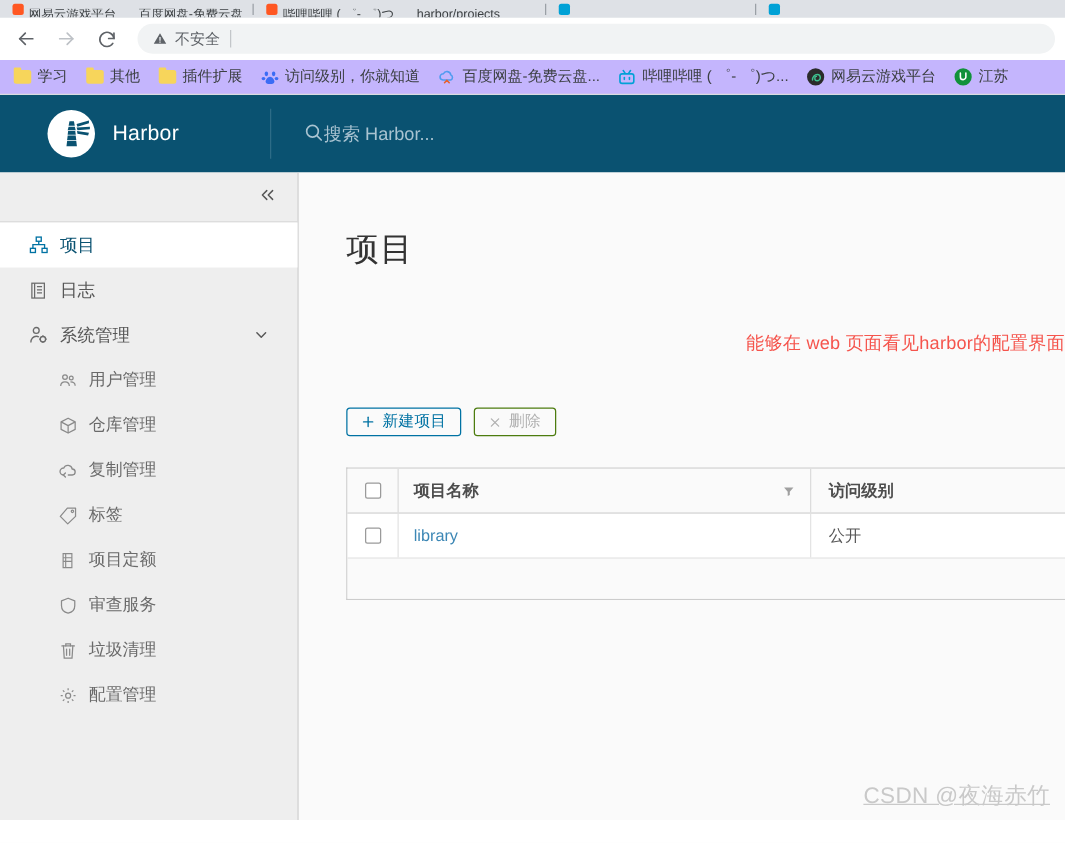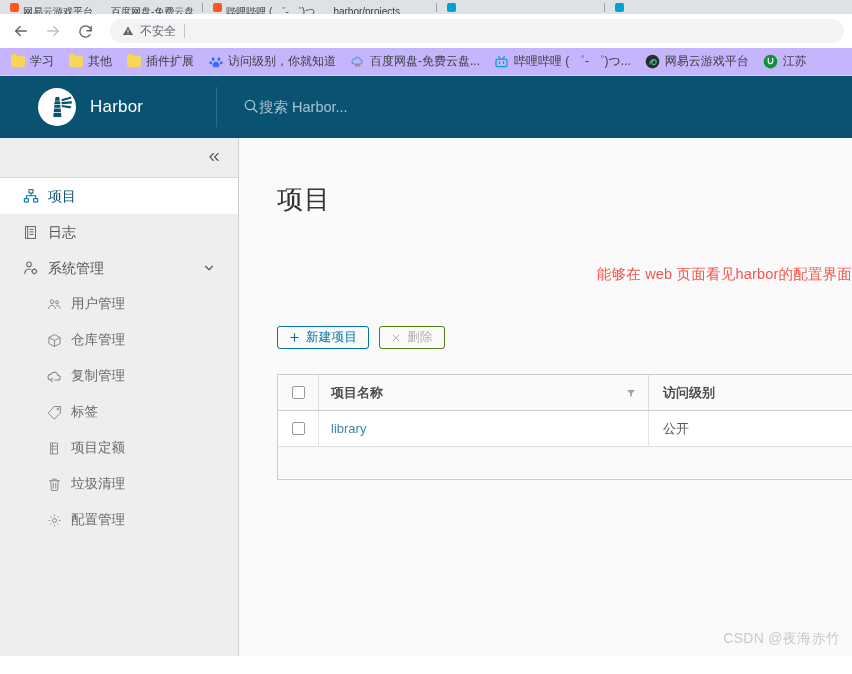--- a/index.html
+++ b/index.html
@@ -174,21 +174,21 @@
   .table-head .cell-name, .table-head .cell-access { border-left: 1px solid #dcdcdc; }
   .sort-ico { margin-left: auto; margin-right: 12px; color: #a0a0a0; font-size: 10px; display:flex; }
   .cbox {
     width: 13px; height: 13px; border: 1px solid #9a9a9a;
     border-radius: 2px; background: #fff; display: inline-block;
   }
   .link { color: #3c87b5; }
 
   .watermark {
     position: absolute; right: 12px; bottom: 8px;
-    color: #c9c9c9; font-size: 14px; letter-spacing: .3px;
+    color: #c9c9c9; font-size: 18px; letter-spacing: .3px; text-decoration: underline;
   }
 </style>
 </head>
 <body>
 
 <div class="browser-chrome">
 
   <div class="tabstrip">
     <div class="tab">
       <span class="tab-favicon" style="background:#ff5722"></span>
@@ -454,20 +454,28 @@
           <svg width="14" height="15" viewBox="0 0 24 24" fill="none" stroke="currentColor" stroke-width="1.6">
             <path d="M6 2.5h12v19H6z"></path>
               <line x1="6" y1="8" x2="18" y2="8"></line>
               <line x1="6" y1="13" x2="18" y2="13"></line>
             <line x1="9.5" y1="2.5" x2="9.5" y2="21.5"></line>
           </svg>
         </span>
         <span class="nav-label">项目定额</span>
       </div>
 
+      <div class="nav-sub">
+        <span class="nav-ico">
+          <svg width="15" height="15" viewBox="0 0 24 24" fill="none" stroke="currentColor" stroke-width="1.6" stroke-linejoin="round">
+            <path d="M12 2.5 20.5 6v6c0 5-3.6 8.4-8.5 9.5C7.1 20.4 3.5 17 3.5 12V6z"></path>
+          </svg>
+        </span>
+        <span class="nav-label">审查服务</span>
+      </div>
 
       <div class="nav-sub">
         <span class="nav-ico">
           <svg width="15" height="15" viewBox="0 0 24 24" fill="none" stroke="currentColor" stroke-width="1.6" stroke-linecap="round">
             <path d="M4 6h16"></path>
               <path d="M9 6V3.5h6V6"></path>
               <path d="M6 6l1 15.5h10L18 6"></path>
             <line x1="10" y1="10" x2="10" y2="18"></line>
               <line x1="14" y1="10" x2="14" y2="18"></line>
           </svg>

